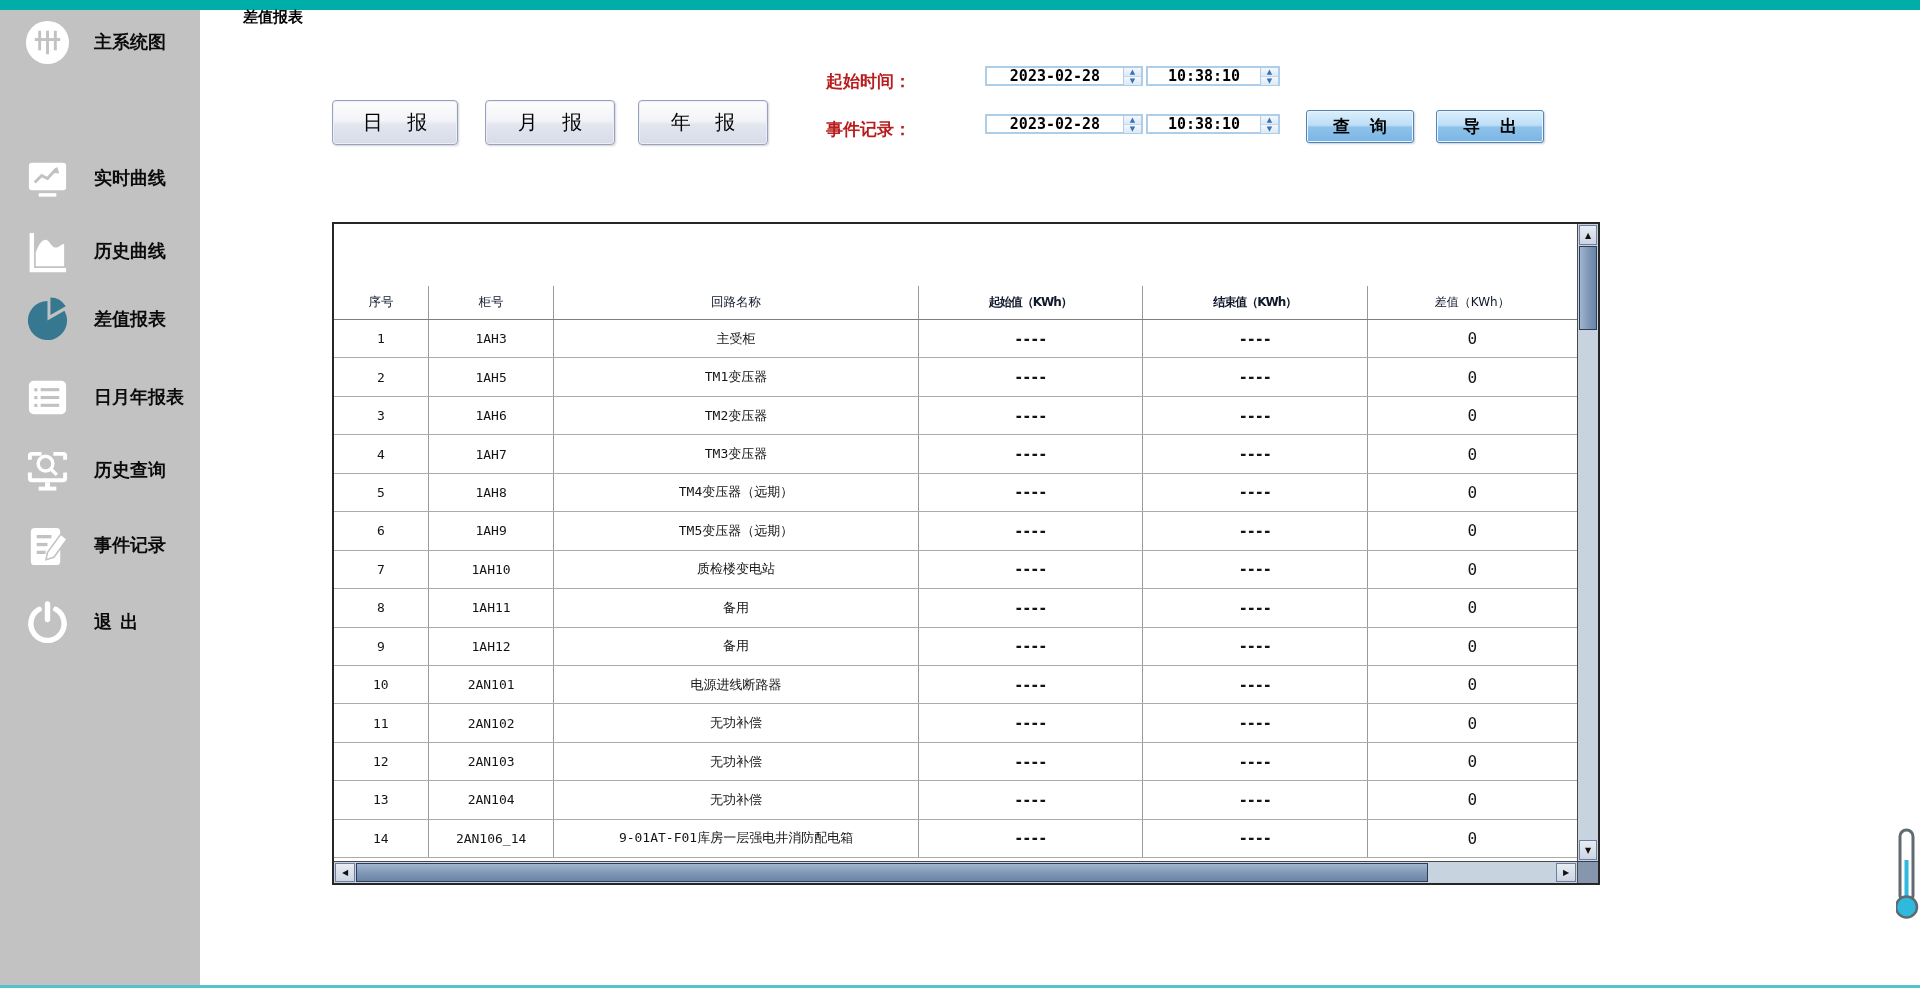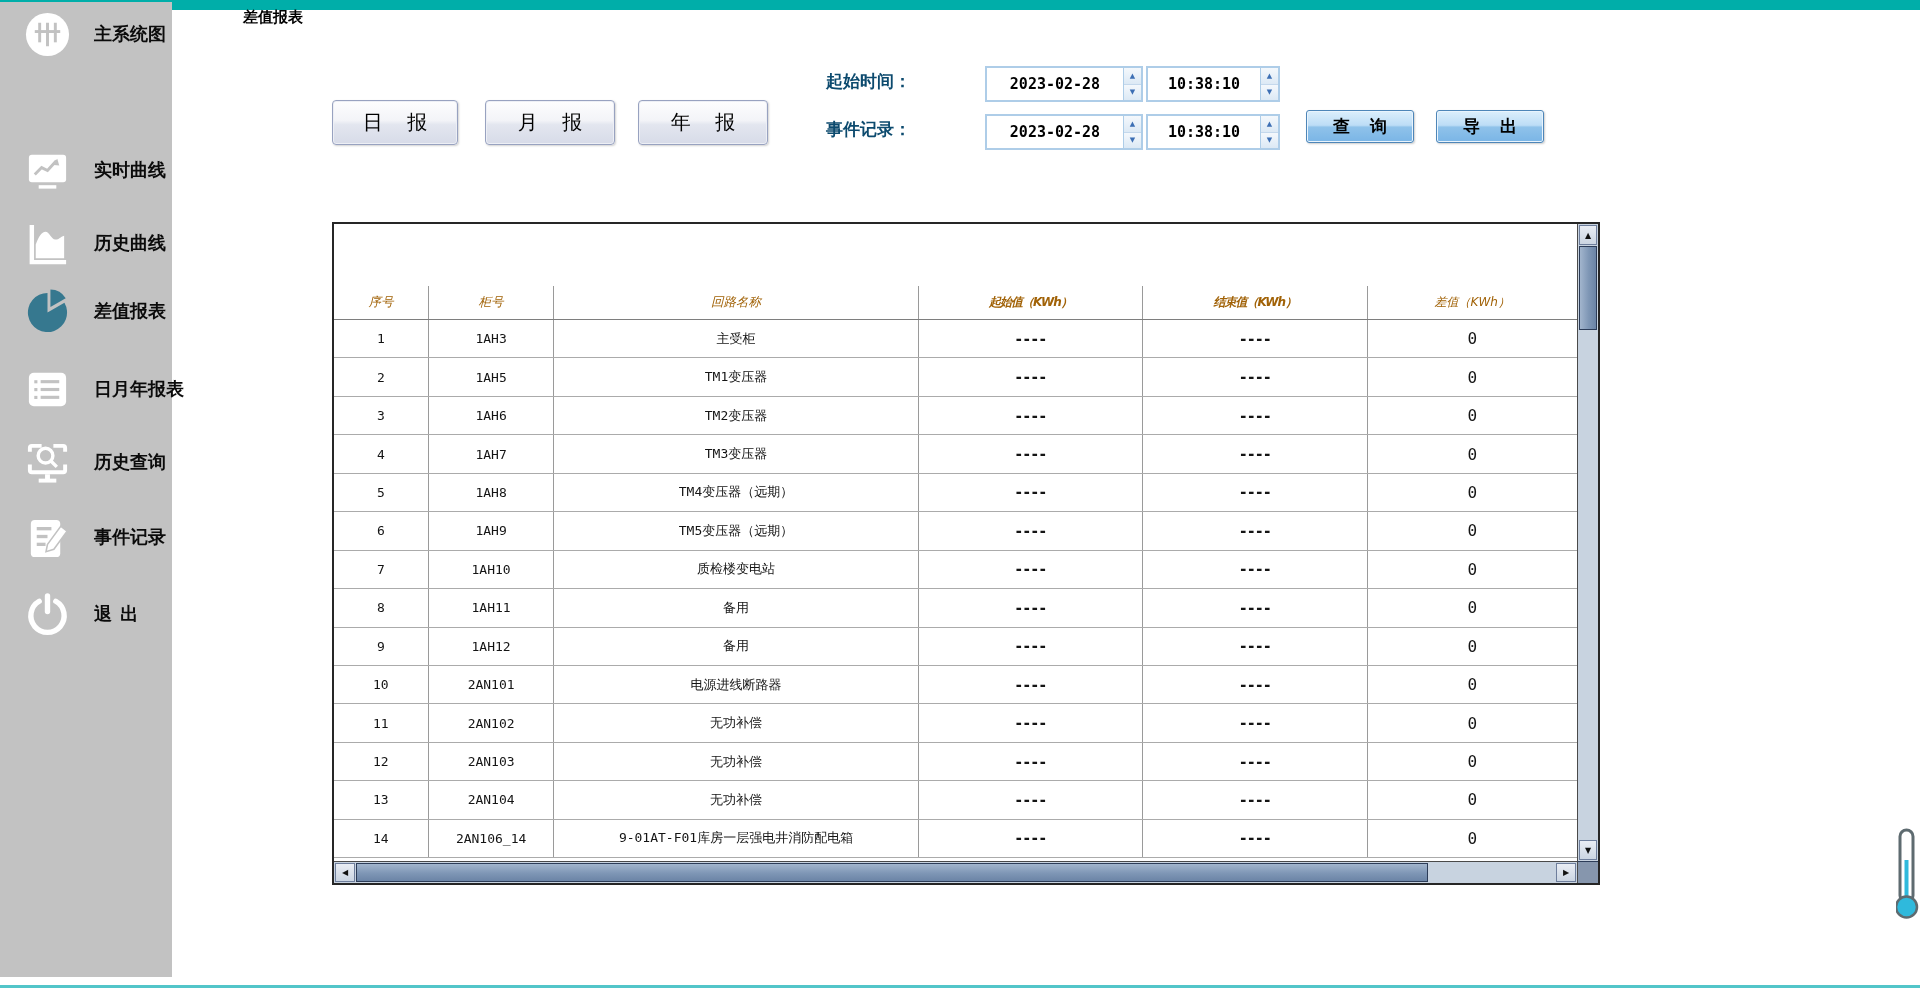--- a/index.html
+++ b/index.html
@@ -1,58 +1,58 @@
 <!DOCTYPE html>
 <html style="--c-topbar: #00AEA9; --c-strip: #52C5C9; --c-active-icon: #36788F;"><head>
 <meta charset="utf-8">
 <style>
   html,body{margin:0;padding:0;width:1920px;height:988px;overflow:hidden;background:#fff;
     font-family:"DejaVu Sans",sans-serif;}
   .abs{position:absolute;}
   
   #topbar{left:0;top:0;width:1920px;height:10px;background:var(--c-topbar,#00AEA9);}
   #bottomstrip{left:0;top:985px;width:1920px;height:3px;background:var(--c-strip,#52C5C9);}
-  #sidebar{left:0;top:2px;width:172px;height:975px;background:#C2C2C2;}
+  #sidebar{left:0;top:10px;width:200px;height:975px;background:#C2C2C2;}
   .side-item{position:absolute;left:0;width:200px;height:64px;display:flex;align-items:center;
     padding-left:24px;box-sizing:border-box;cursor:pointer;}
   .side-item .icon{width:47px;height:47px;flex:0 0 47px;margin-right:23px;}
   .side-item .lbl{font-size:18px;font-weight:bold;color:#0b0b0b;white-space:nowrap;word-spacing:2px;}
   .icon-active{color:var(--c-active-icon,#36788F);}
   .exit-lbl{word-spacing:20px;}
   
   #page-title{left:243px;top:8px;font-size:15px;font-weight:bold;color:#000;}
   .gbtn{position:absolute;height:45px;box-sizing:border-box;border:1px solid #98A2C0;border-radius:4px;
     background:linear-gradient(180deg,#FDFDFE 0%,#F3F4F8 45%,#E3E6EF 55%,#D7DBE8 100%);
     box-shadow:inset 0 0 0 1px #EDEFF5,1px 1px 2px rgba(0,0,0,.18);
     font-size:20px;font-weight:normal;color:#000;display:flex;align-items:center;justify-content:center;
     word-spacing:18px;cursor:pointer;}
   .bbtn{position:absolute;height:33px;box-sizing:border-box;border:1px solid #4E86B8;border-radius:3px;
     background:linear-gradient(180deg,#DCEFFC 0%,#BDDDF6 46%,#8FC2EA 52%,#7AB5E6 100%);
     box-shadow:inset 0 0 0 1px #E9F4FD,1px 1px 2px rgba(0,0,0,.2);
     font-size:17px;font-weight:bold;color:#000;display:flex;align-items:center;justify-content:center;
     word-spacing:14px;cursor:pointer;}
-  .tlabel{position:absolute;font-size:17px;font-weight:bold;color:#0c4a6e;}
-  .dtbox{position:absolute;height:36px;box-sizing:border-box;border:2px solid #AECDE8;background:#fff;
+  .tlabel{position:absolute;font-size:17px;font-weight:bold;color:#b91c1c;}
+  .dtbox{position:absolute;height:20px;box-sizing:border-box;border:2px solid #AECDE8;background:#fff;
     display:flex;align-items:stretch;}
   .dtbox .val{flex:1;display:flex;align-items:center;justify-content:center;
     font-family:"DejaVu Sans Mono","Liberation Mono",monospace;font-size:15px;font-weight:bold;color:#000;}
   .spin{width:17px;border-left:1px solid #AECDE8;display:flex;flex-direction:column;}
   .spin div{flex:1;display:flex;align-items:center;justify-content:center;font-size:7px;color:#3D6FB4;
     background:linear-gradient(180deg,#F4F8FC,#DCE9F5);cursor:pointer;}
   .spin div:first-child{border-bottom:1px solid #C4D8EC;}
   
   #rtable{left:332px;top:222px;width:1268px;height:663px;border:2px solid #262626;box-sizing:border-box;
     background:#fff;}
   #rt-title{position:absolute;left:0;top:0;right:21px;height:60px;background:#D6D6D6;
     border-bottom:2px solid #2b2b2b;display:flex;align-items:center;justify-content:center;
     font-size:21px;color:#1c1c1c;letter-spacing:1px;}
   #rt-head{position:absolute;left:0;top:62px;right:21px;height:34px;display:flex;
     border-bottom:1px solid #7e7e7e;box-sizing:border-box;}
   .hc{display:flex;align-items:center;justify-content:center;box-sizing:border-box;
-    border-right:1px solid #9a9a9a;color:#a16207;font-style:italic;}
+    border-right:1px solid #9a9a9a;color:#0f172a;}
   .hc:last-child{border-right:none;}
   .hc.small{font-size:12.5px;font-family:"DejaVu Sans Mono","DejaVu Sans",sans-serif;}
   .hc.big{font-size:12px;}
   #rt-body{position:absolute;left:0;top:96px;right:21px;bottom:22px;overflow:hidden;}
   .rt-row{display:flex;height:38.45px;border-bottom:1px solid #ababab;box-sizing:border-box;}
   .cell{display:flex;align-items:center;justify-content:center;box-sizing:border-box;
     border-right:1px solid #9a9a9a;color:#141414;
     font-family:"DejaVu Sans Mono","DejaVu Sans",sans-serif;}
   .cell:last-child{border-right:none;}
   .c0{width:95px;font-size:13px;}

